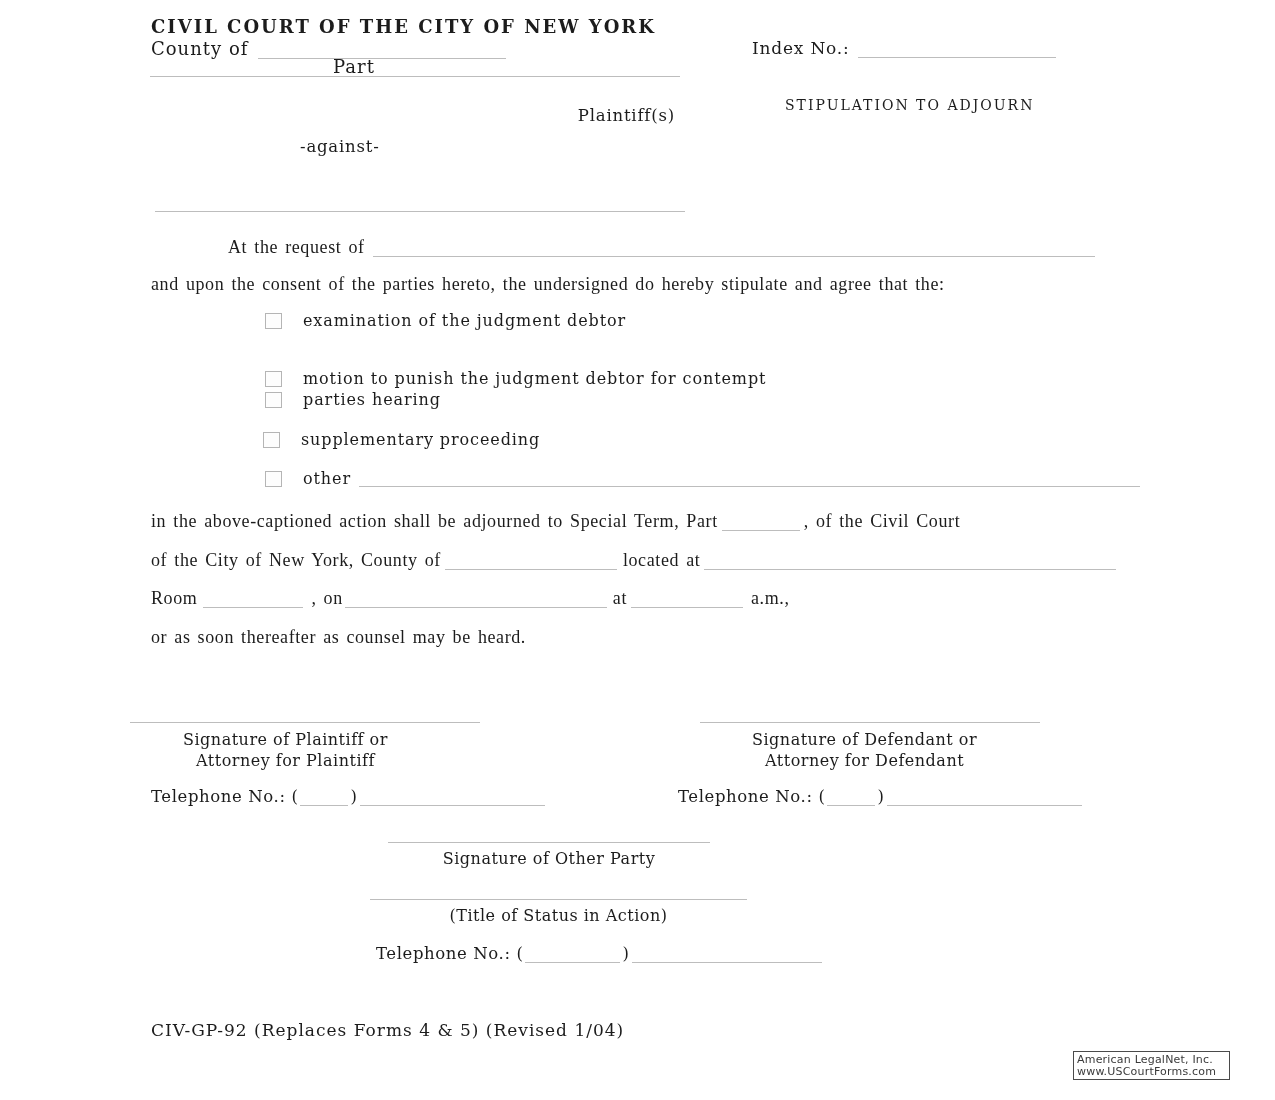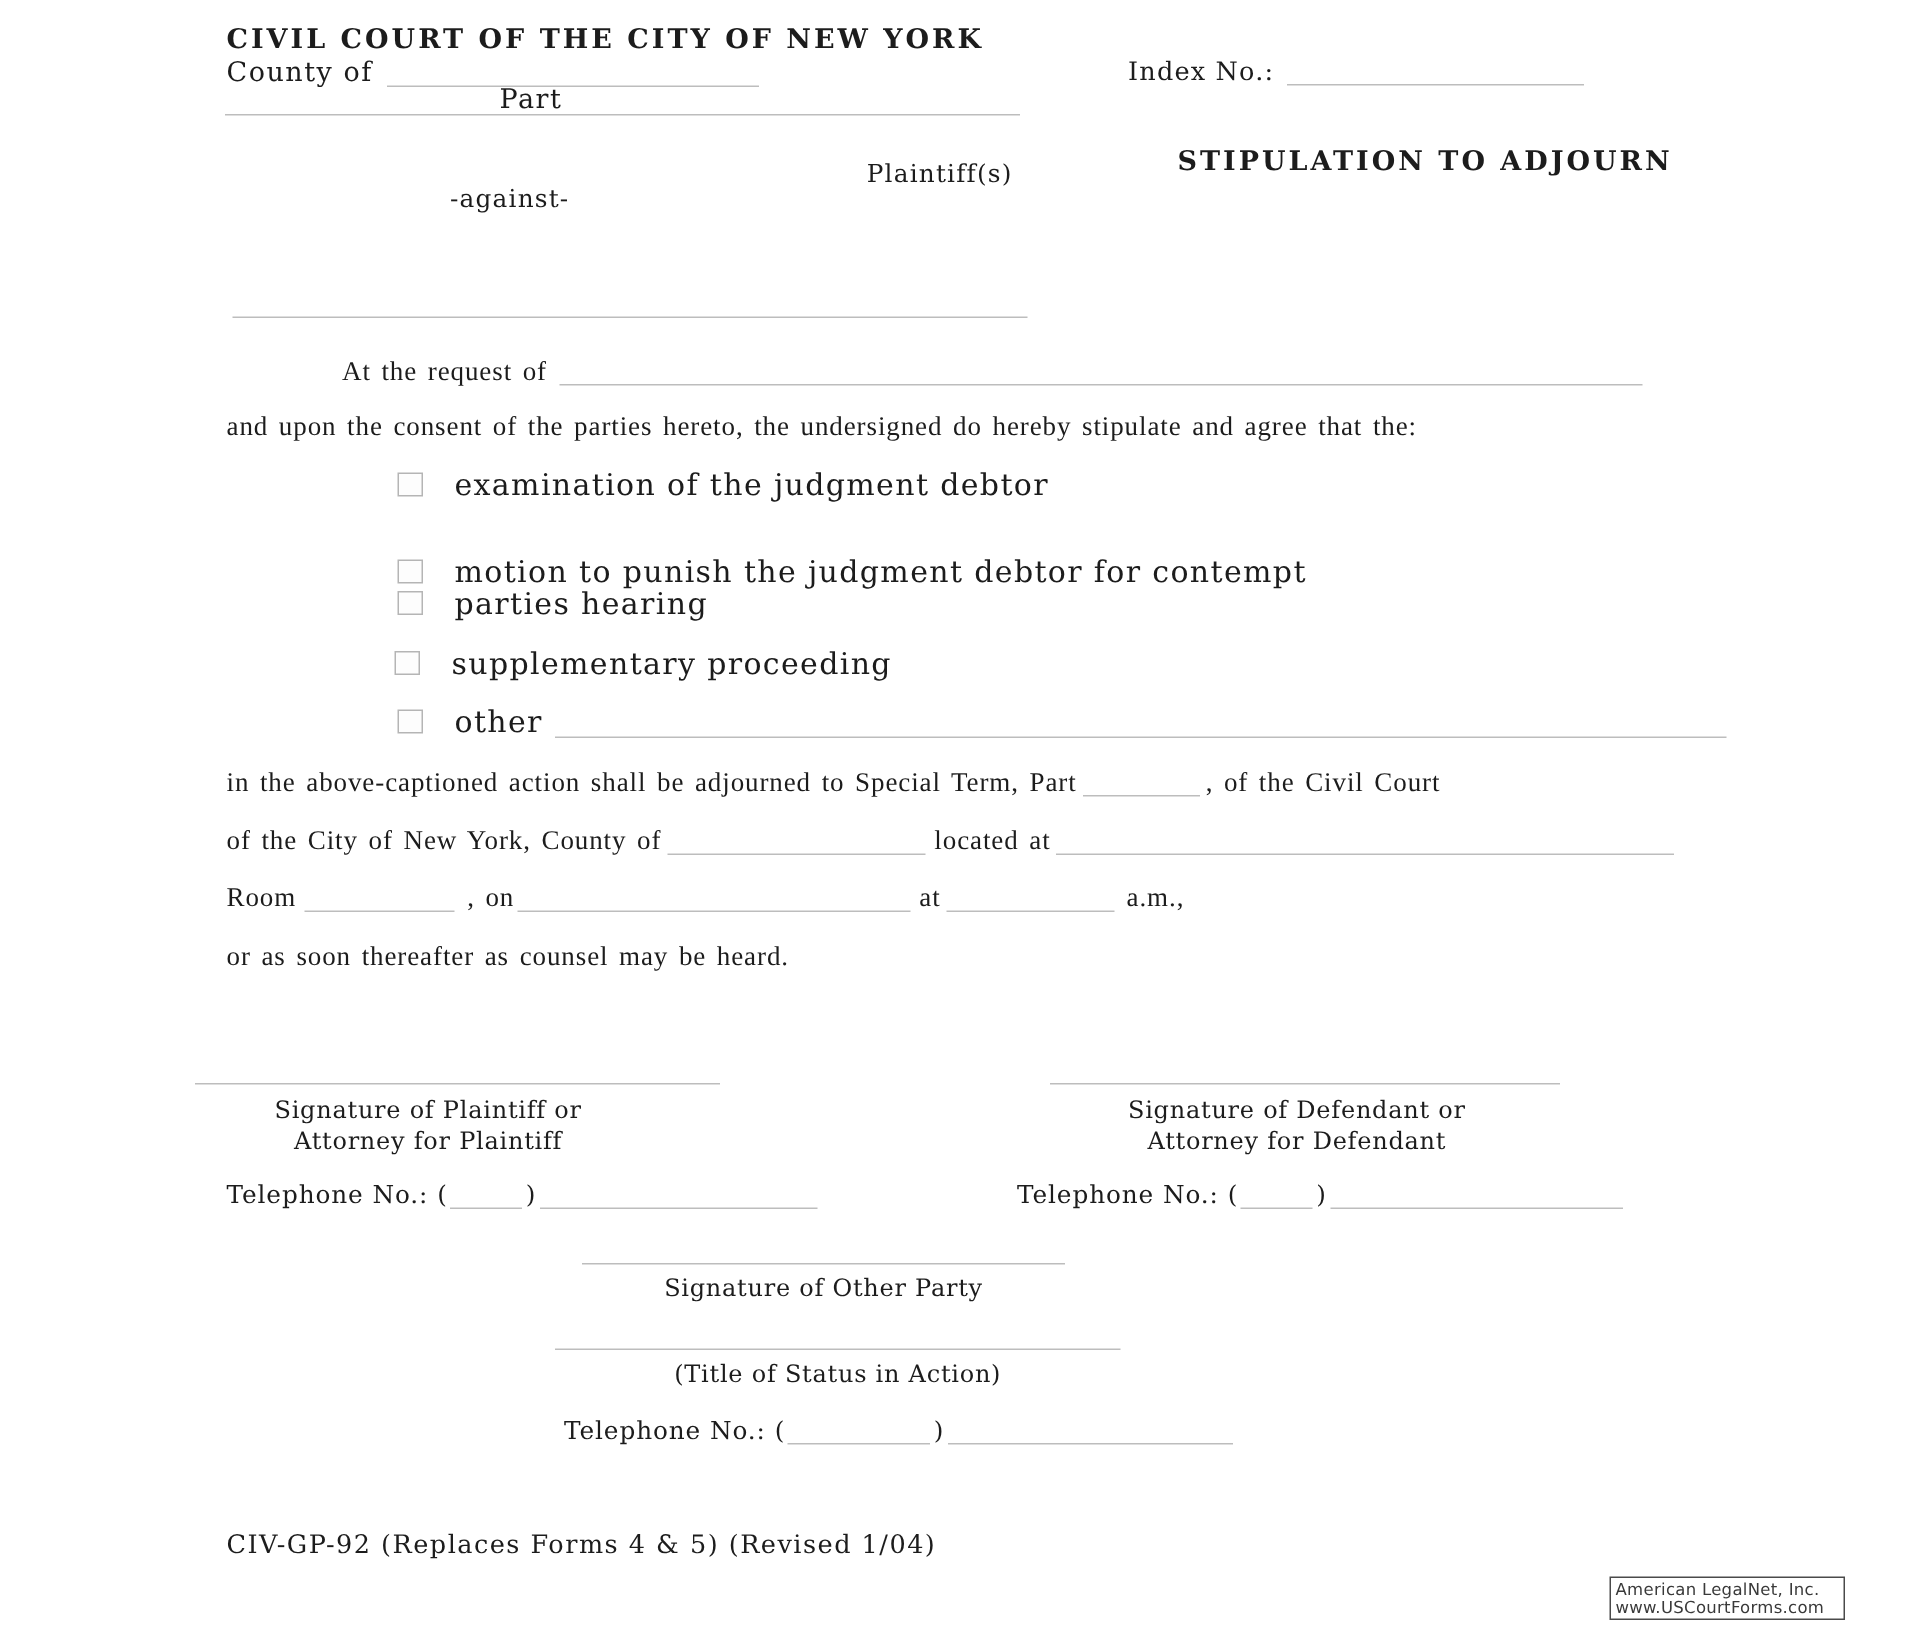--- a/index.html
+++ b/index.html
@@ -12,33 +12,33 @@
     position:relative;
     width:1275px;height:1100px;
     background:#ffffff;
     color:var(--ink);
     overflow:hidden;
   }
   .abs{position:absolute;}
   .wide{font-family:"DejaVu Serif", serif;}
   .body-f{font-family:"Liberation Serif", serif; font-size:18px; letter-spacing:0.6px; word-spacing:2px;}
   .court-title{left:151px;top:16px;font-size:18px;letter-spacing:2px;font-weight:bold;}
-  .form-title{left:785px;top:97px;font-size:18px;letter-spacing:2px;font-weight:bold;}
+  .form-title{left:785px;top:97px;font-size:14px;letter-spacing:2px;font-weight:normal;}
   .county-row{left:151px;top:38px;font-size:18px;letter-spacing:1px;}
   .part-rule{left:150px;top:56px;width:530px;height:20px;border-bottom:1px solid var(--line);}
   .part-rule span{margin-left:183px;font-size:18px;letter-spacing:1px;}
   .index-row{left:752px;top:38px;font-size:17px;letter-spacing:0.8px;}
   .plaintiff-label{left:155px;top:106px;width:520px;text-align:right;font-size:16.5px;letter-spacing:0.8px;}
-  .against-label{left:300px;top:123px;font-size:16.5px;letter-spacing:0.8px;}
+  .against-label{left:300px;top:137px;font-size:16.5px;letter-spacing:0.8px;}
   .defendant-label{left:155px;top:177px;width:520px;text-align:right;font-size:16.5px;letter-spacing:0.8px;}
   .caption-rule{left:155px;top:211px;width:530px;border-top:1px solid var(--line);height:0;}
   .request-row{left:228px;top:237px;}
   .consent-para{left:151px;top:274px;white-space:nowrap;}
   .blank{display:inline-block;border-bottom:1px solid var(--line);height:1em;vertical-align:-4px;}
-  .cb-row{display:flex;align-items:center;font-family:"DejaVu Serif", serif;font-size:20px;letter-spacing:0.9px;}
+  .cb-row{display:flex;align-items:center;font-family:"DejaVu Serif", serif;font-size:16px;letter-spacing:0.9px;}
   .cb-box{width:15px;height:14px;border:1px solid var(--cbx);background:#fdfdfd;flex:0 0 auto;}
   .cb-label{margin-left:21px;}
   .cb-row .blank{margin-left:8px;}
   .adj-line{white-space:nowrap;}
   .sig-rule{border-top:1px solid var(--line);height:0;}
   .sig-label{font-family:"DejaVu Serif", serif;font-size:16px;letter-spacing:0.5px;line-height:21px;text-align:center;}
   .phone-row{font-family:"DejaVu Serif", serif;font-size:16.5px;letter-spacing:0.6px;white-space:nowrap;}
   .phone-row .blank{margin:0 2px;}
   .center{text-align:center;}
   .footer-code{left:151px;top:1020px;font-size:17px;letter-spacing:1px;}

